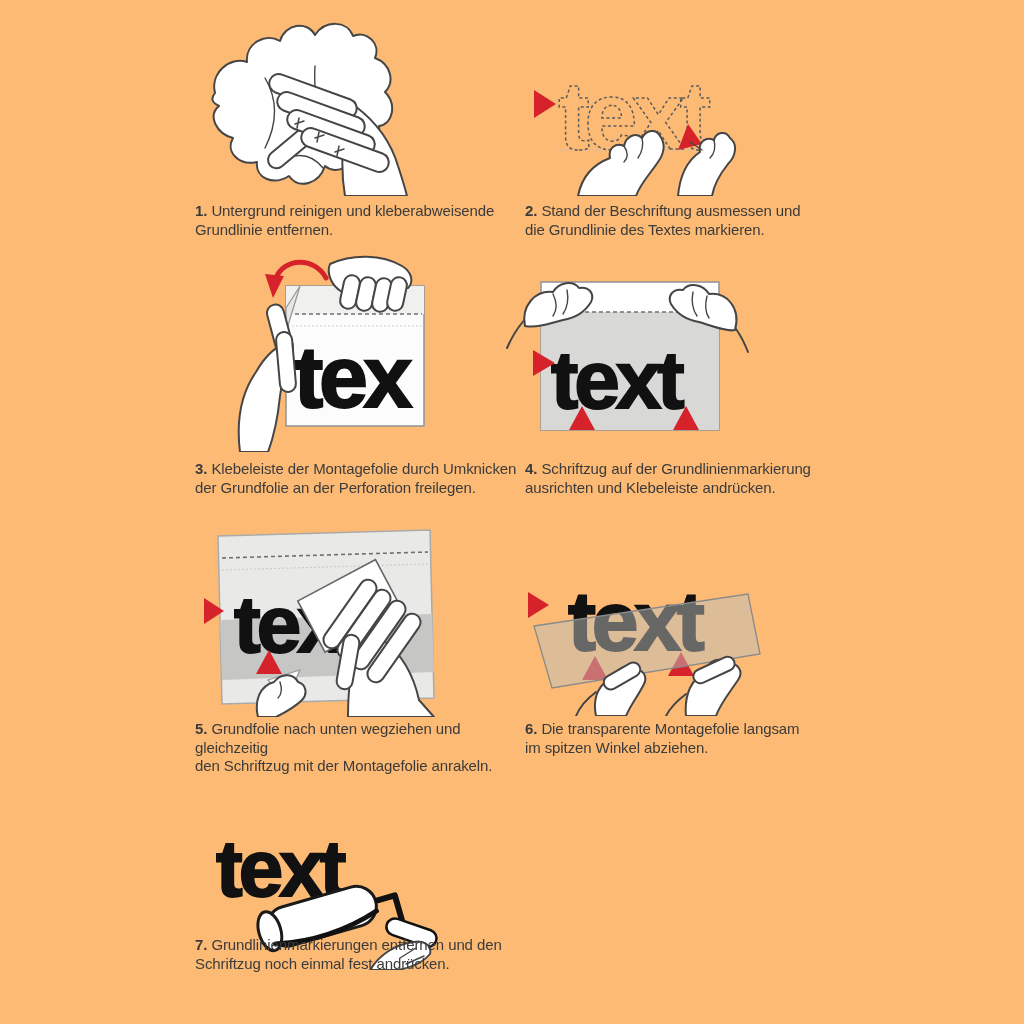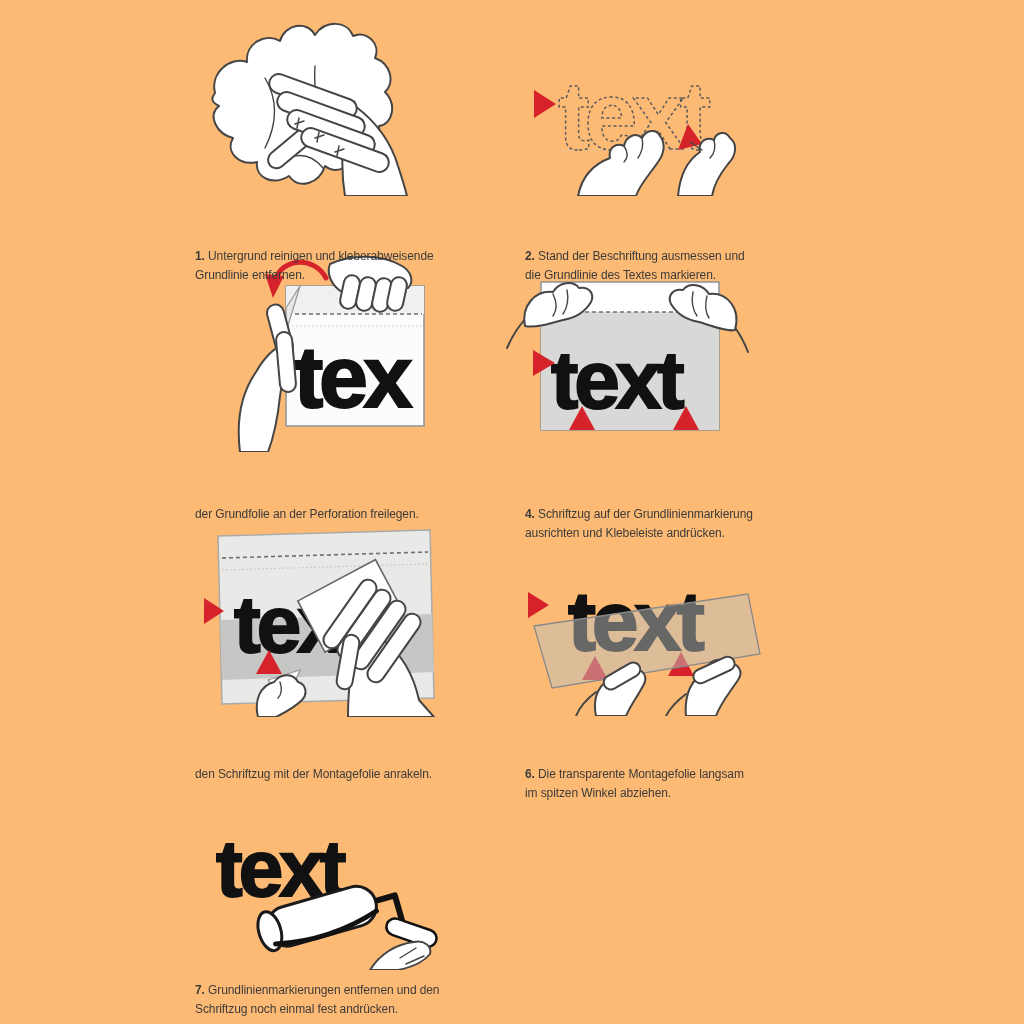--- a/index.html
+++ b/index.html
@@ -3,22 +3,22 @@
 <meta charset="utf-8">
 <style>
   html,body{margin:0;padding:0;background:#fff;}
   #sheet{
     position:relative;width:1024px;height:1024px;background:#fdba74;overflow:hidden;
     font-family:"Liberation Sans",sans-serif;
   }
   .fig{position:absolute;}
   .fig svg{display:block;width:100%;height:100%;}
   .cap{
-    position:absolute;width:330px;font-size:12px;line-height:18.5px;
-    color:var(--caption,#3b3b3b);letter-spacing:-0.1px;margin-top:45px;
+    position:absolute;width:330px;font-size:15px;line-height:18.5px;
+    color:var(--caption,#3b3b3b);letter-spacing:-0.1px;
   }
   .cap b{font-weight:bold;}
   
   .ln{fill:none;stroke:var(--line,#454545);stroke-width:2;stroke-linecap:round;stroke-linejoin:round;}
   .wln{fill:#ffffff;stroke:var(--line,#454545);stroke-width:2;stroke-linecap:round;stroke-linejoin:round;}
   .sheetEdge{stroke:#979797;stroke-width:1.6;}
   .perf{fill:none;stroke:#6f6f6f;stroke-width:1.6;stroke-dasharray:4 3;}
   .perf2{fill:none;stroke:#c2c2c2;stroke-width:1.2;stroke-dasharray:1.5 2.5;}
   .tri{fill:var(--red,#d6222b);stroke:none;}
   .logo{
@@ -220,30 +220,34 @@
     <div>Grundlinie entfernen.</div>
   </div>
 
   <div class="cap" style="left:525px;top:202px">
     <div><b>2.</b>
       <span>Stand der Beschriftung ausmessen und</span></div>
     <div>die Grundlinie des Textes markieren.</div>
   </div>
 
   <div class="cap" style="left:195px;top:460px">
+    <div><b>3.</b>
+      <span>Klebeleiste der Montagefolie durch Umknicken</span></div>
     <div>der Grundfolie an der Perforation freilegen.</div>
   </div>
 
   <div class="cap" style="left:525px;top:460px">
     <div><b>4.</b>
       <span>Schriftzug auf der Grundlinienmarkierung</span></div>
     <div>ausrichten und Klebeleiste andrücken.</div>
   </div>
 
   <div class="cap" style="left:195px;top:720px">
+    <div><b>5.</b>
+      <span>Grundfolie nach unten wegziehen und gleichzeitig</span></div>
     <div>den Schriftzug mit der Montagefolie anrakeln.</div>
   </div>
 
   <div class="cap" style="left:525px;top:720px">
     <div><b>6.</b>
       <span>Die transparente Montagefolie langsam</span></div>
     <div>im spitzen Winkel abziehen.</div>
   </div>
 
   <div class="cap" style="left:195px;top:936px">

